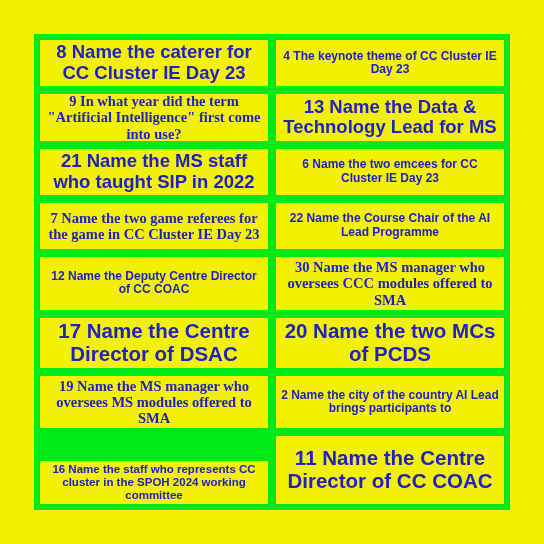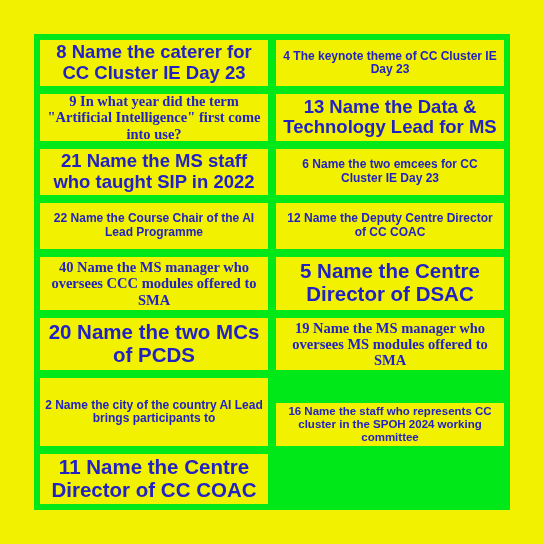--- a/index.html
+++ b/index.html
@@ -51,22 +51,23 @@
 </head>
 <body>
 
 <div id="bingo-card">
     <div class="bingo-cell fs-lg">8 Name the caterer for CC Cluster IE Day 23</div>
     <div class="bingo-cell fs-md">4 The keynote theme of CC Cluster IE Day 23</div>
     <div class="bingo-cell fs-sm">9 In what year did the term "Artificial Intelligence" first come into use?</div>
     <div class="bingo-cell fs-lg">13 Name the Data &amp; Technology Lead for MS</div>
     <div class="bingo-cell fs-lg">21 Name the MS staff who taught SIP in 2022</div>
     <div class="bingo-cell fs-md">6 Name the two emcees for CC Cluster IE Day 23</div>
+    <div class="bingo-cell fs-sm">7 Name the two game referees for the game in CC Cluster IE Day 23</div>
     <div class="bingo-cell fs-md">22 Name the Course Chair of the AI Lead Programme</div>
     <div class="bingo-cell fs-md">12 Name the Deputy Centre Director of CC COAC</div>
-    <div class="bingo-cell fs-sm">40 Name the MS manager who oversees CCC modules offered to SMA</div>
-    <div class="bingo-cell fs-xl">5 Name the Centre Director of DSAC</div>
+    <div class="bingo-cell fs-sm">30 Name the MS manager who oversees CCC modules offered to SMA</div>
+    <div class="bingo-cell fs-xl">17 Name the Centre Director of DSAC</div>
     <div class="bingo-cell fs-xl">20 Name the two MCs of PCDS</div>
     <div class="bingo-cell fs-sm">19 Name the MS manager who oversees MS modules offered to SMA</div>
     <div class="bingo-cell fs-md">2 Name the city of the country AI Lead brings participants to</div>
     <div class="bingo-cell fs-xs">16 Name the staff who represents CC cluster in the SPOH 2024 working committee</div>
     <div class="bingo-cell fs-xl">11 Name the Centre Director of CC COAC</div>
   </div>
 
 </body></html>

